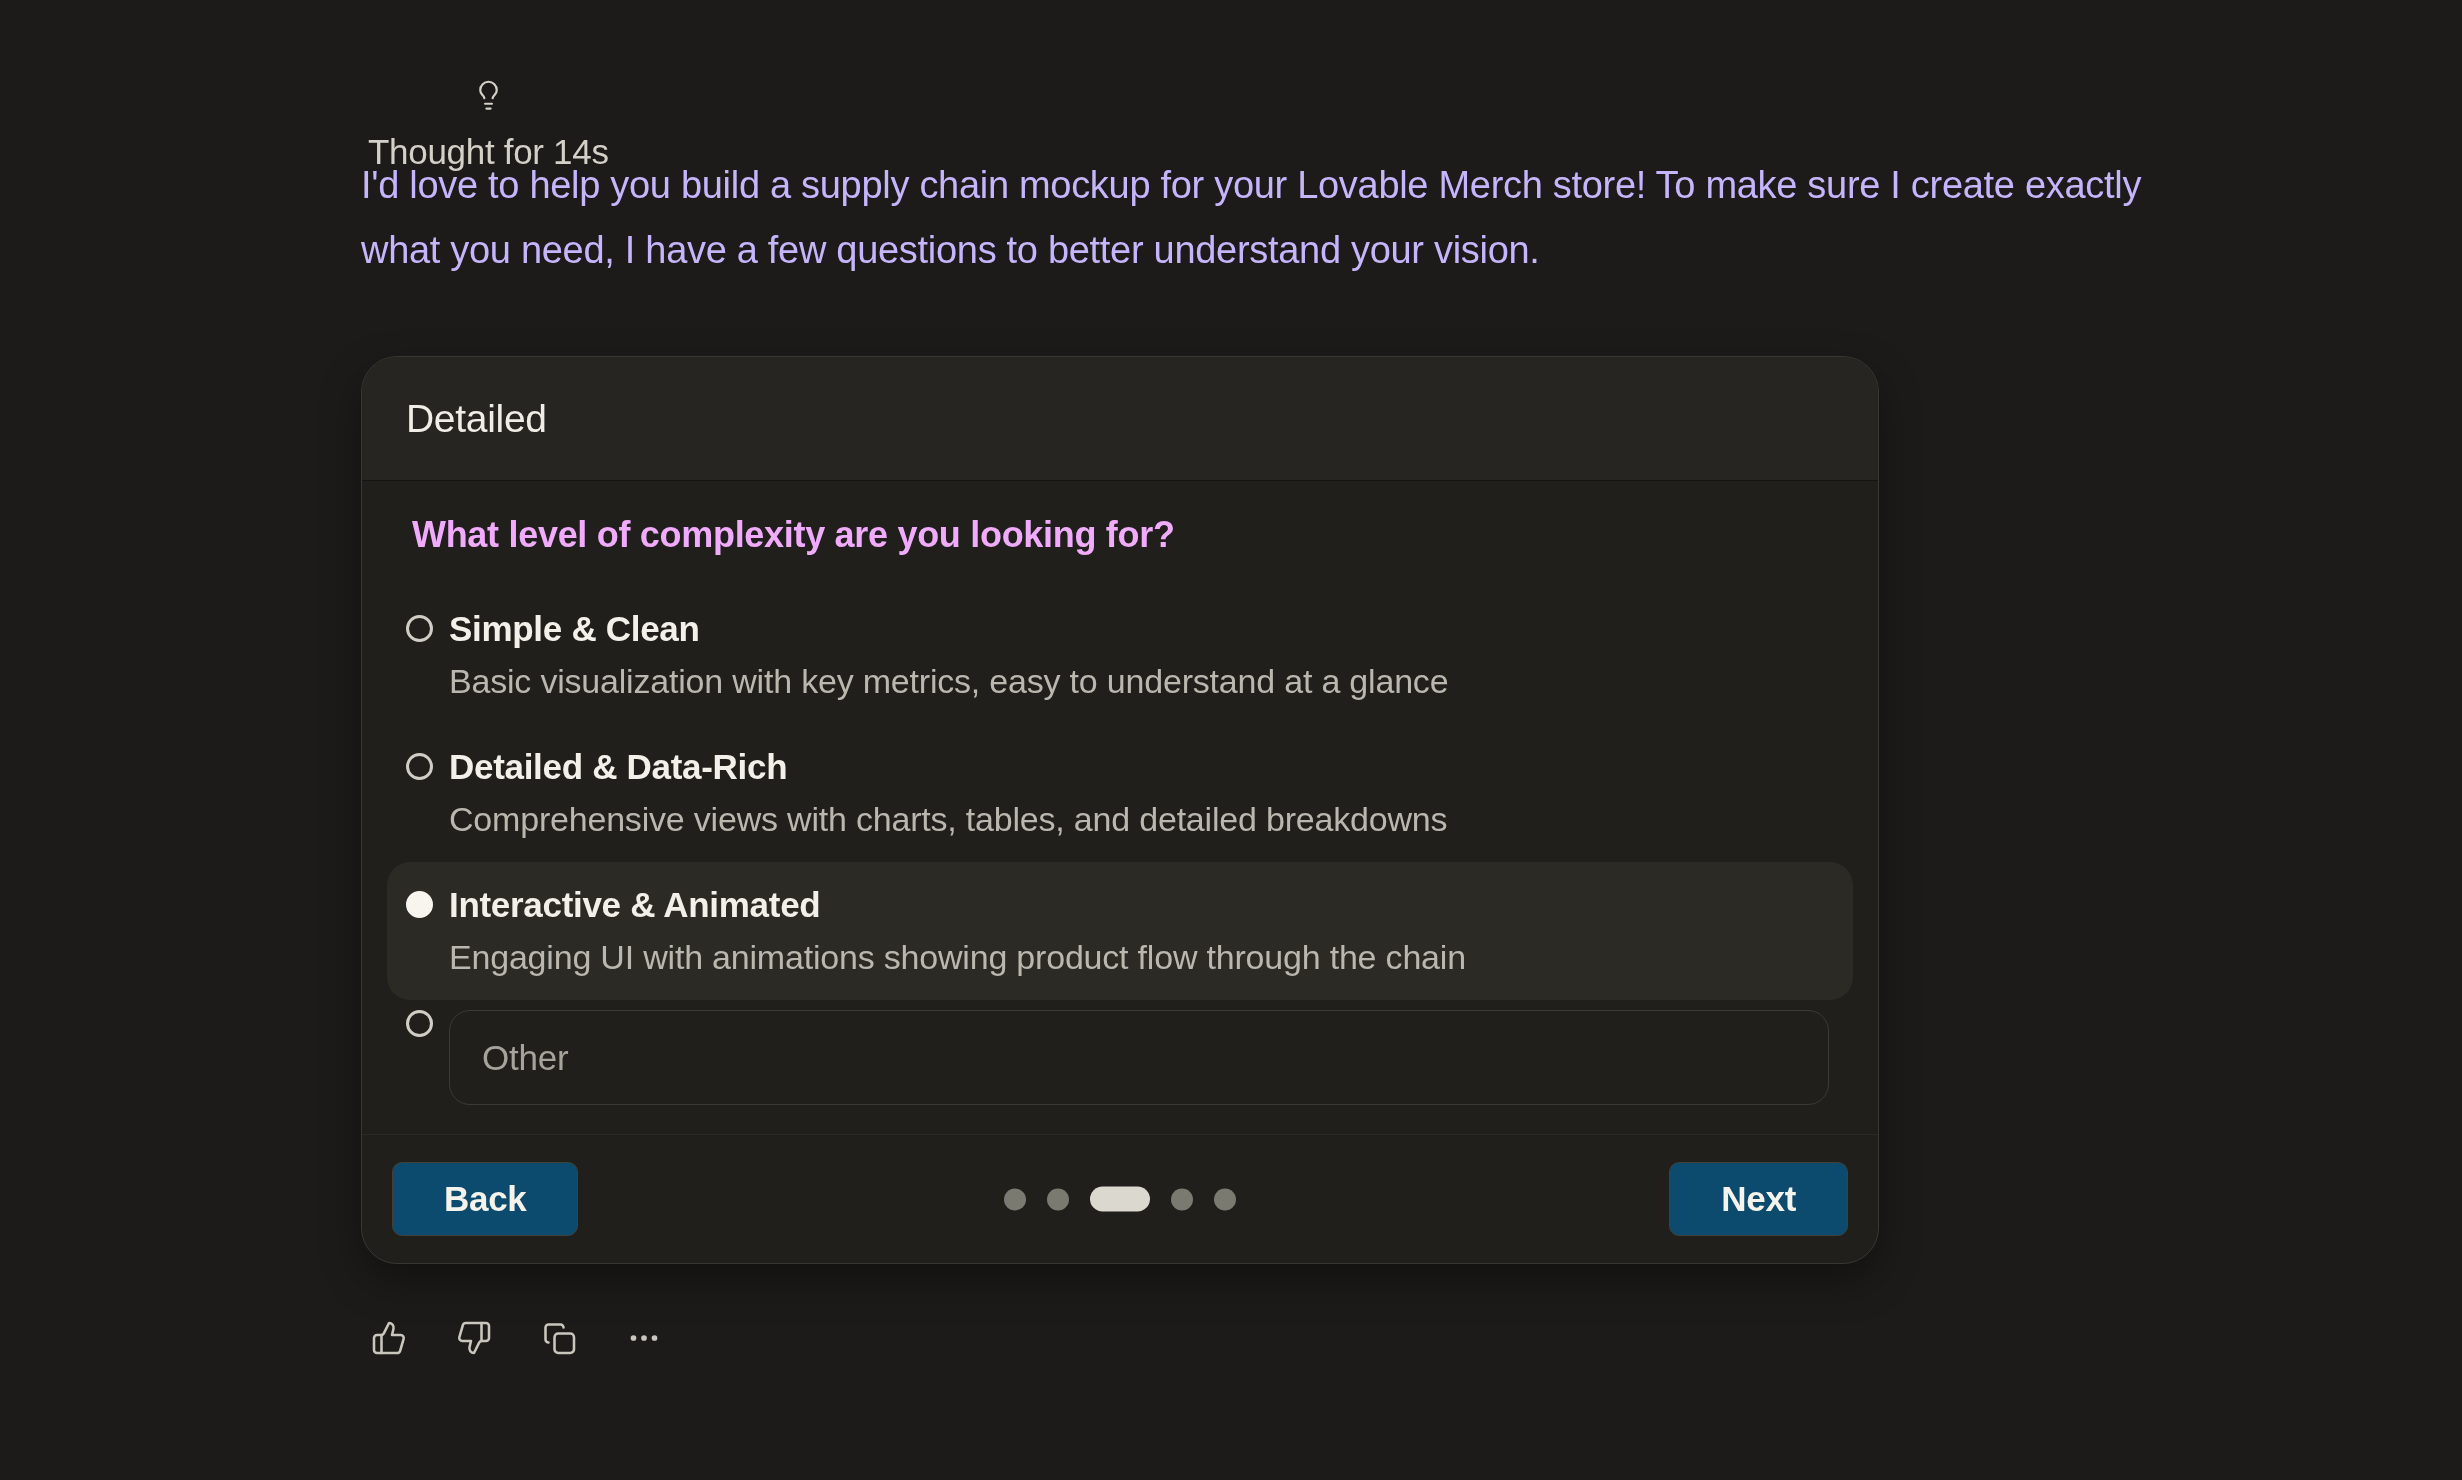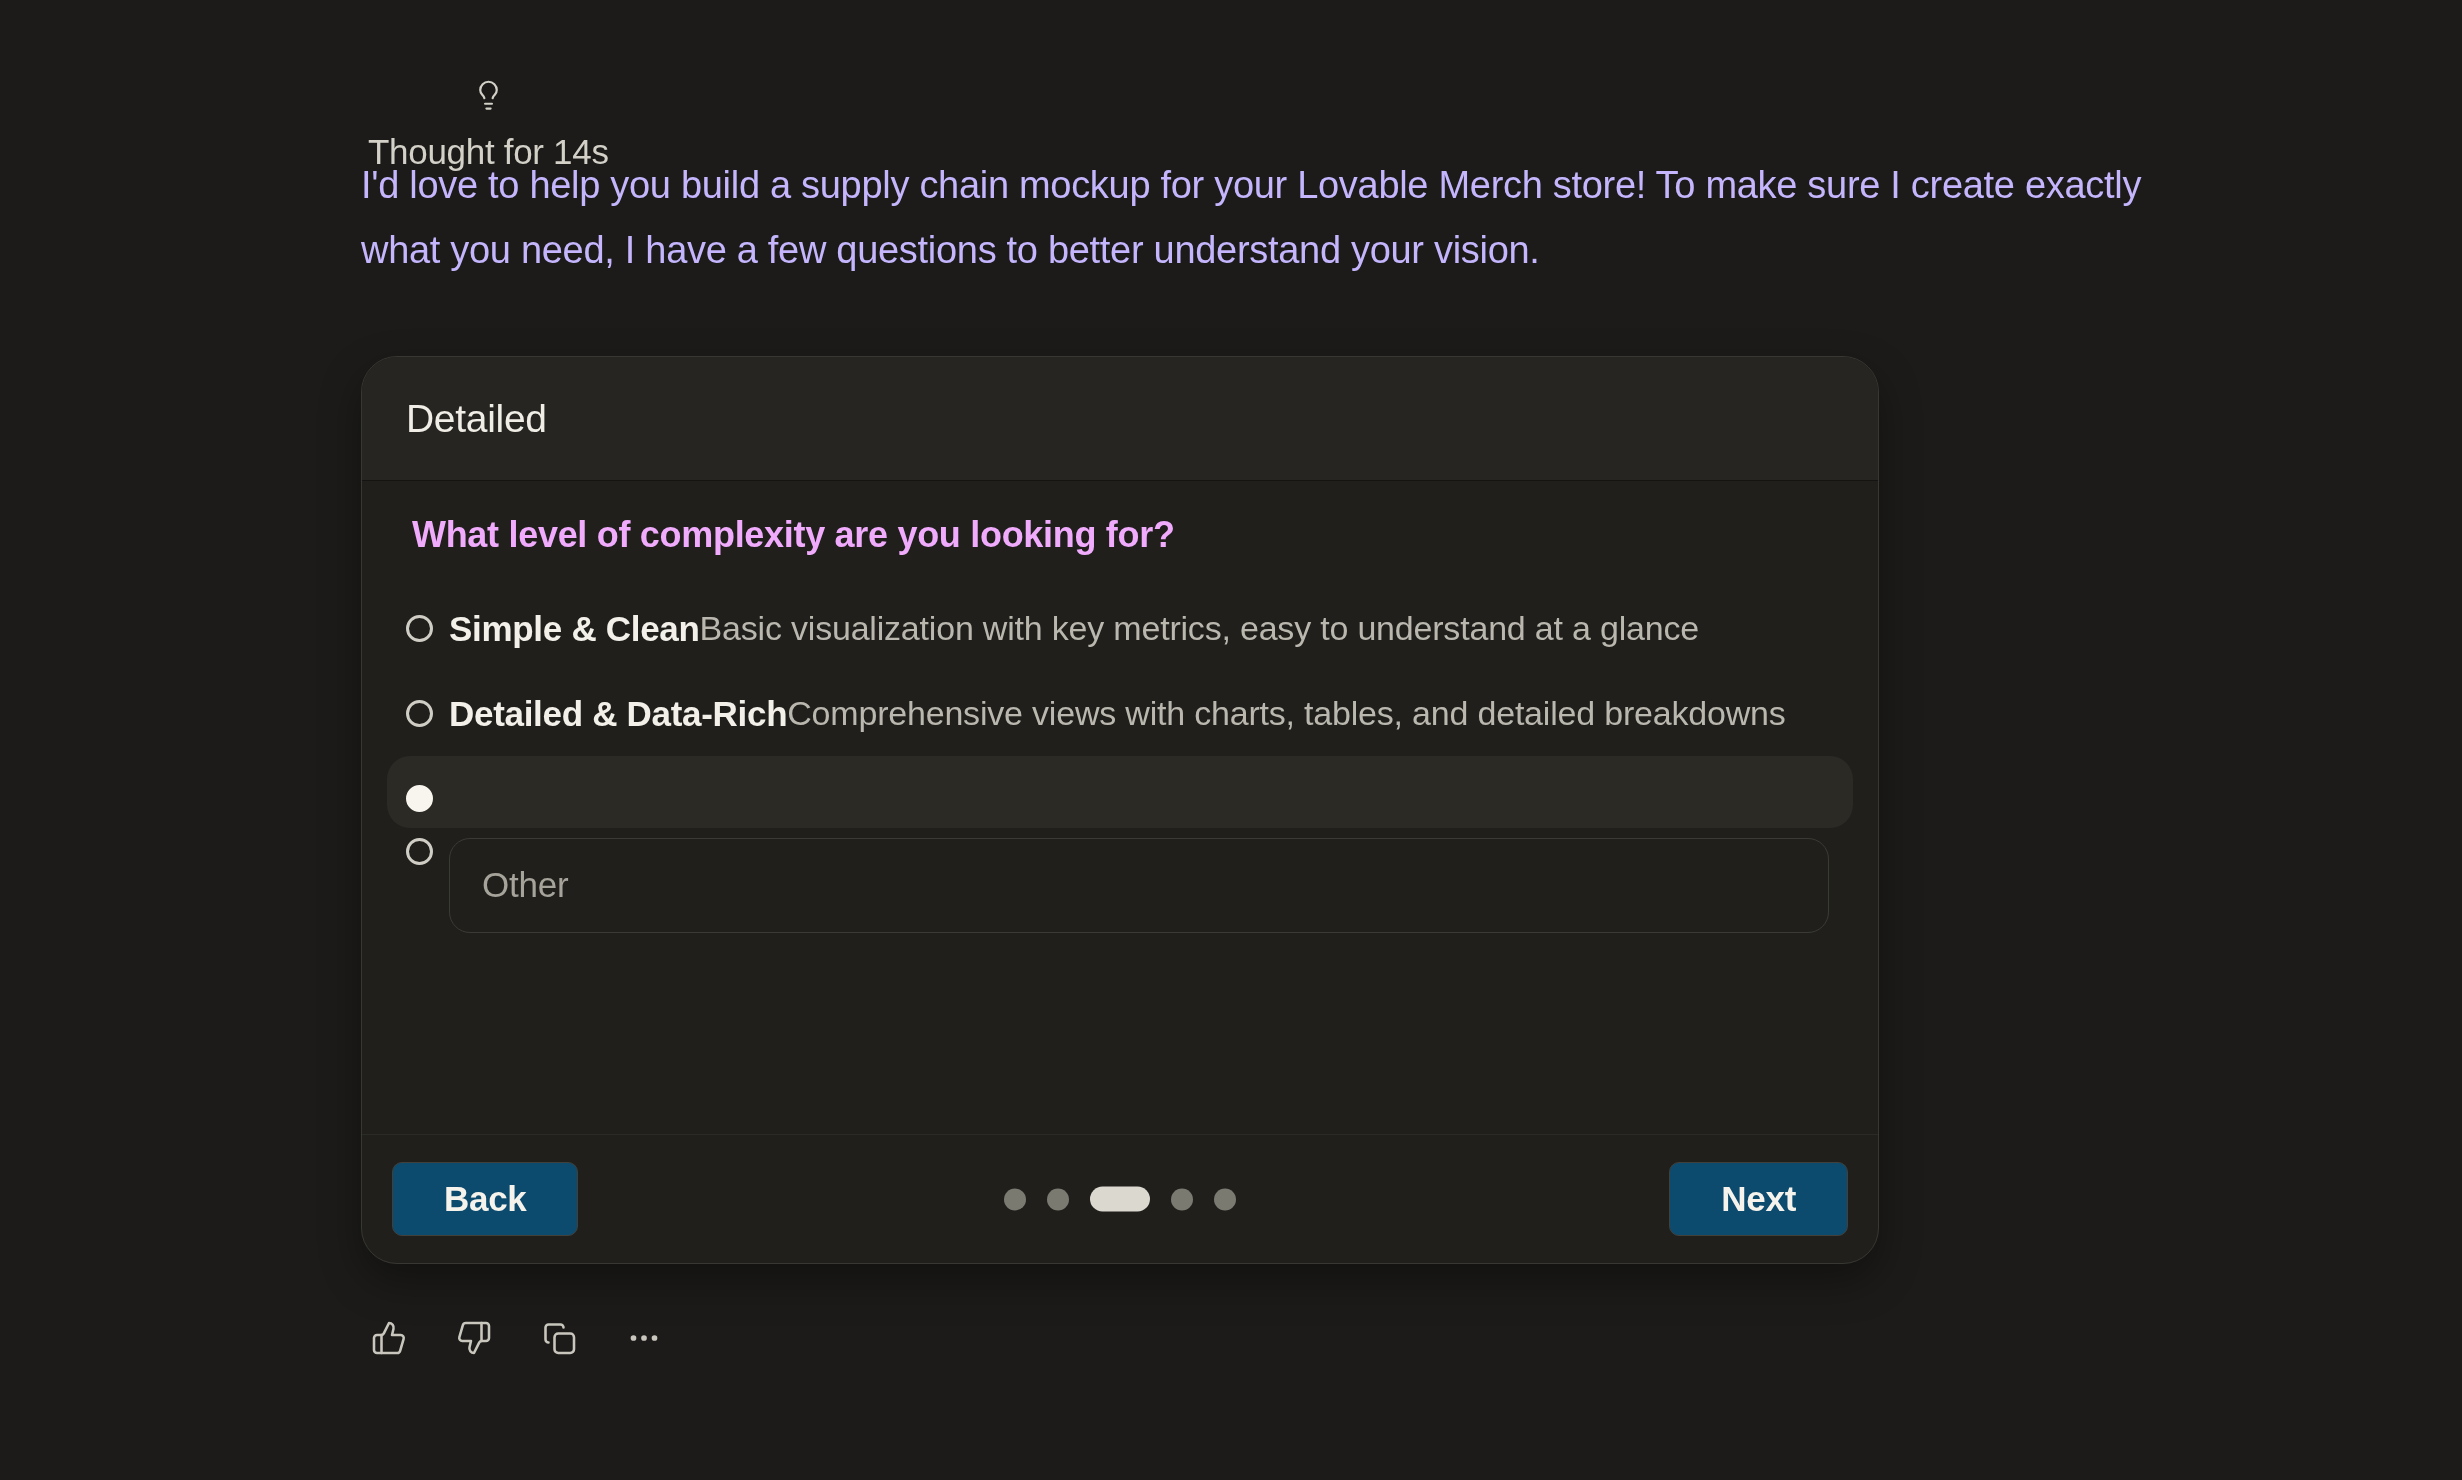--- a/index.html
+++ b/index.html
@@ -65,21 +65,21 @@
   }
   .option.selected { background:#2b2a25; }
   .radio {
     flex:0 0 auto;
     width:27px; height:27px;
     border:3.4px solid #cfcdc4;
     border-radius:50%;
     margin-top:12.6px;
   }
   .radio.checked { background:#f7f5ed; border-color:#f7f5ed; }
-  .option-text { display:flex; flex-direction:row; }
+  .option-text { display:flex; flex-direction:column; }
   .option-label {
     font-size:35px; font-weight:700; color:#f2f0e8;
     line-height:53px; letter-spacing:-0.3px;
   }
   .option-desc {
     font-size:34px; color:#b9b7ae;
     line-height:53px; letter-spacing:-0.2px;
   }
   .option-other { align-items:flex-start; padding-top:10.3px; padding-bottom:0; cursor:default; }
   .option-other .radio { margin-top:0; }
@@ -170,20 +170,24 @@
       <div class="option">
         <span class="radio"></span>
         <span class="option-text">
           <span class="option-label">Detailed &amp; Data-Rich</span>
           <span class="option-desc">Comprehensive views with charts, tables, and detailed breakdowns</span>
         </span>
       </div>
 
       <div class="option selected">
         <span class="radio checked"></span>
+        <span class="option-text">
+          <span class="option-label">Interactive &amp; Animated</span>
+          <span class="option-desc">Engaging UI with animations showing product flow through the chain</span>
+        </span>
       </div>
 
       <div class="option option-other">
         <span class="radio"></span>
         <input class="other-input" type="text" placeholder="Other" style="">
       </div>
 
     </div>
   </div>
 

